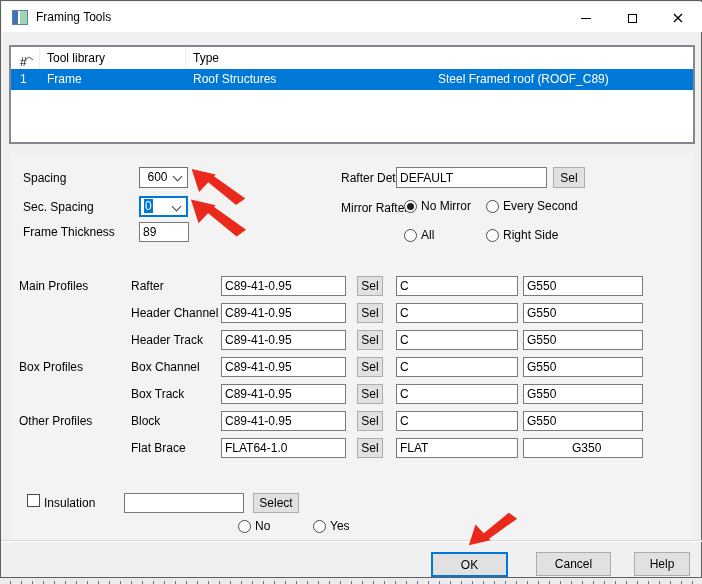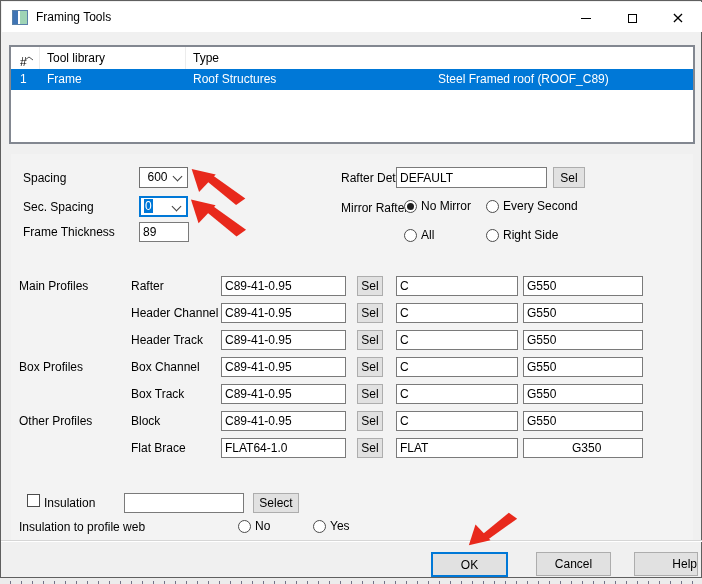--- a/index.html
+++ b/index.html
@@ -219,34 +219,33 @@
     <button class="btn" style="left:356px;width:26px;height:20px;">Sel</button>
     <input class="field" style="left: 395px; width: 122px;" value="FLAT">
     <input class="field" style="left: 522px; width: 120px; padding-left: 48px;" value="G350">
   </div>
 
   <span class="checkbox" style="left:26px;top:493px;"></span>
   <span class="lbl" style="left:43px;top:492px;">Insulation</span>
   <input class="field" style="left: 123px; top: 492px; width: 120px;" value="">
   <button class="btn" style="left:252px;top:492px;width:46px;height:20px;">Select</button>
 
-  <span class="lbl" style="left:18px;top:516px;">Insulation to profile web</span>
   <div class="radio" style="left:237px;top:517px;">
     <span class="circ"></span>
     <span>No</span>
   </div>
   <div class="radio" style="left:292px;top:517px;padding-left:20px;">
     <span class="circ"></span>
     <span>Yes</span>
   </div>
 
   <div class="sep"></div>
   <button class="btn default" style="left:430px;top:551px;width:77px;height:25px;">OK</button>
   <button class="btn" style="left:535px;top:551px;width:75px;height:24px;">Cancel</button>
-  <button class="btn" style="left:633px;top:551px;width:64px;height:24px;text-align:right;">Help</button>
+  <button class="btn" style="left:633px;top:551px;width:56px;height:24px;">Help</button>
 
   <svg class="red-arrow" style="left:189px;top:167px;" width="57" height="37" viewBox="0 0 60 40">
     <polygon points="1,1 27,7 9,26" fill="#e8291c"></polygon>
     <polygon points="16,13 24,8 59,33 49,40" fill="#e8291c"></polygon>
   </svg>
   <svg class="red-arrow" style="left:189px;top:197px;" width="57" height="39" viewBox="0 0 60 40">
     <polygon points="1,1 27,7 9,26" fill="#e8291c"></polygon>
     <polygon points="16,13 24,8 59,33 49,40" fill="#e8291c"></polygon>
   </svg>
   <svg class="red-arrow" style="left:467px;top:504px;transform:scaleY(-1);" width="50" height="49" viewBox="0 0 60 40">

